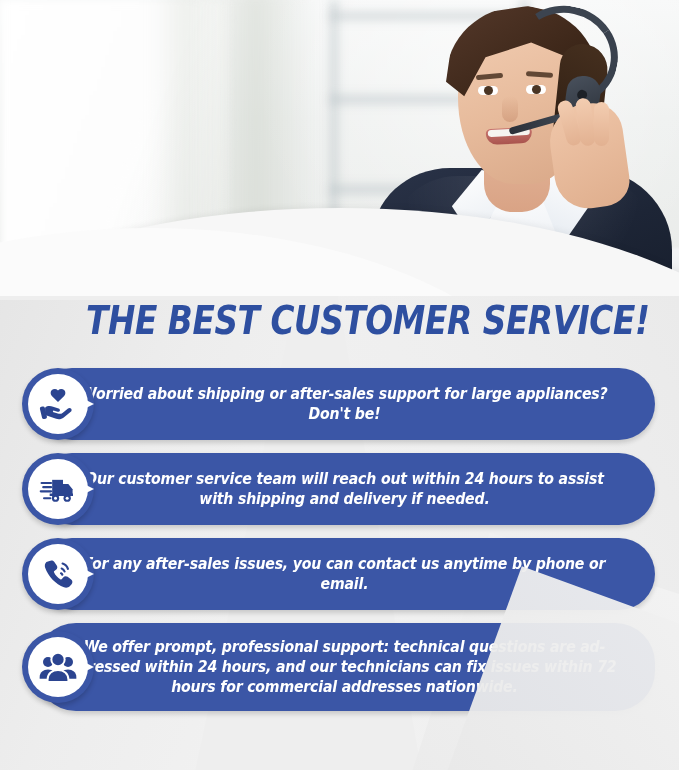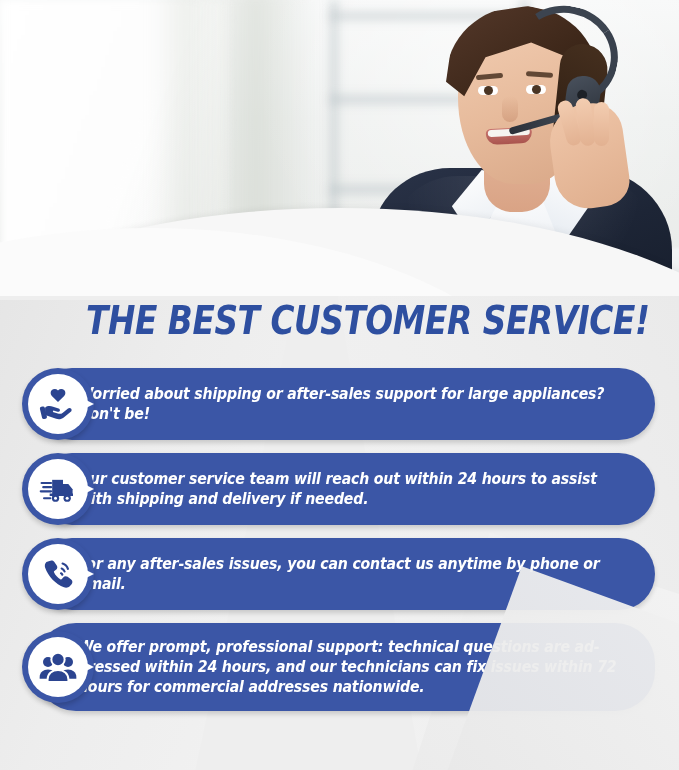--- a/index.html
+++ b/index.html
@@ -7,20 +7,21 @@
     width:679px;height:770px;
     font-family:"Liberation Sans", sans-serif;
     background:#efefef;
     overflow:hidden;
   }
   .poster{
     position:relative;
     width:679px;height:770px;
     background:#eeeeee;
     overflow:hidden;
+    text-align:center;
   }
 
   
   .bg-wedge-left{
     position:absolute;left:-60px;top:300px;width:300px;height:520px;
     background:linear-gradient(100deg, #e4e4e4 0%, #ededed 55%, #f1f1f1 100%);
     transform:skewX(-12deg);
     opacity:.85;
     pointer-events:none;
   }

